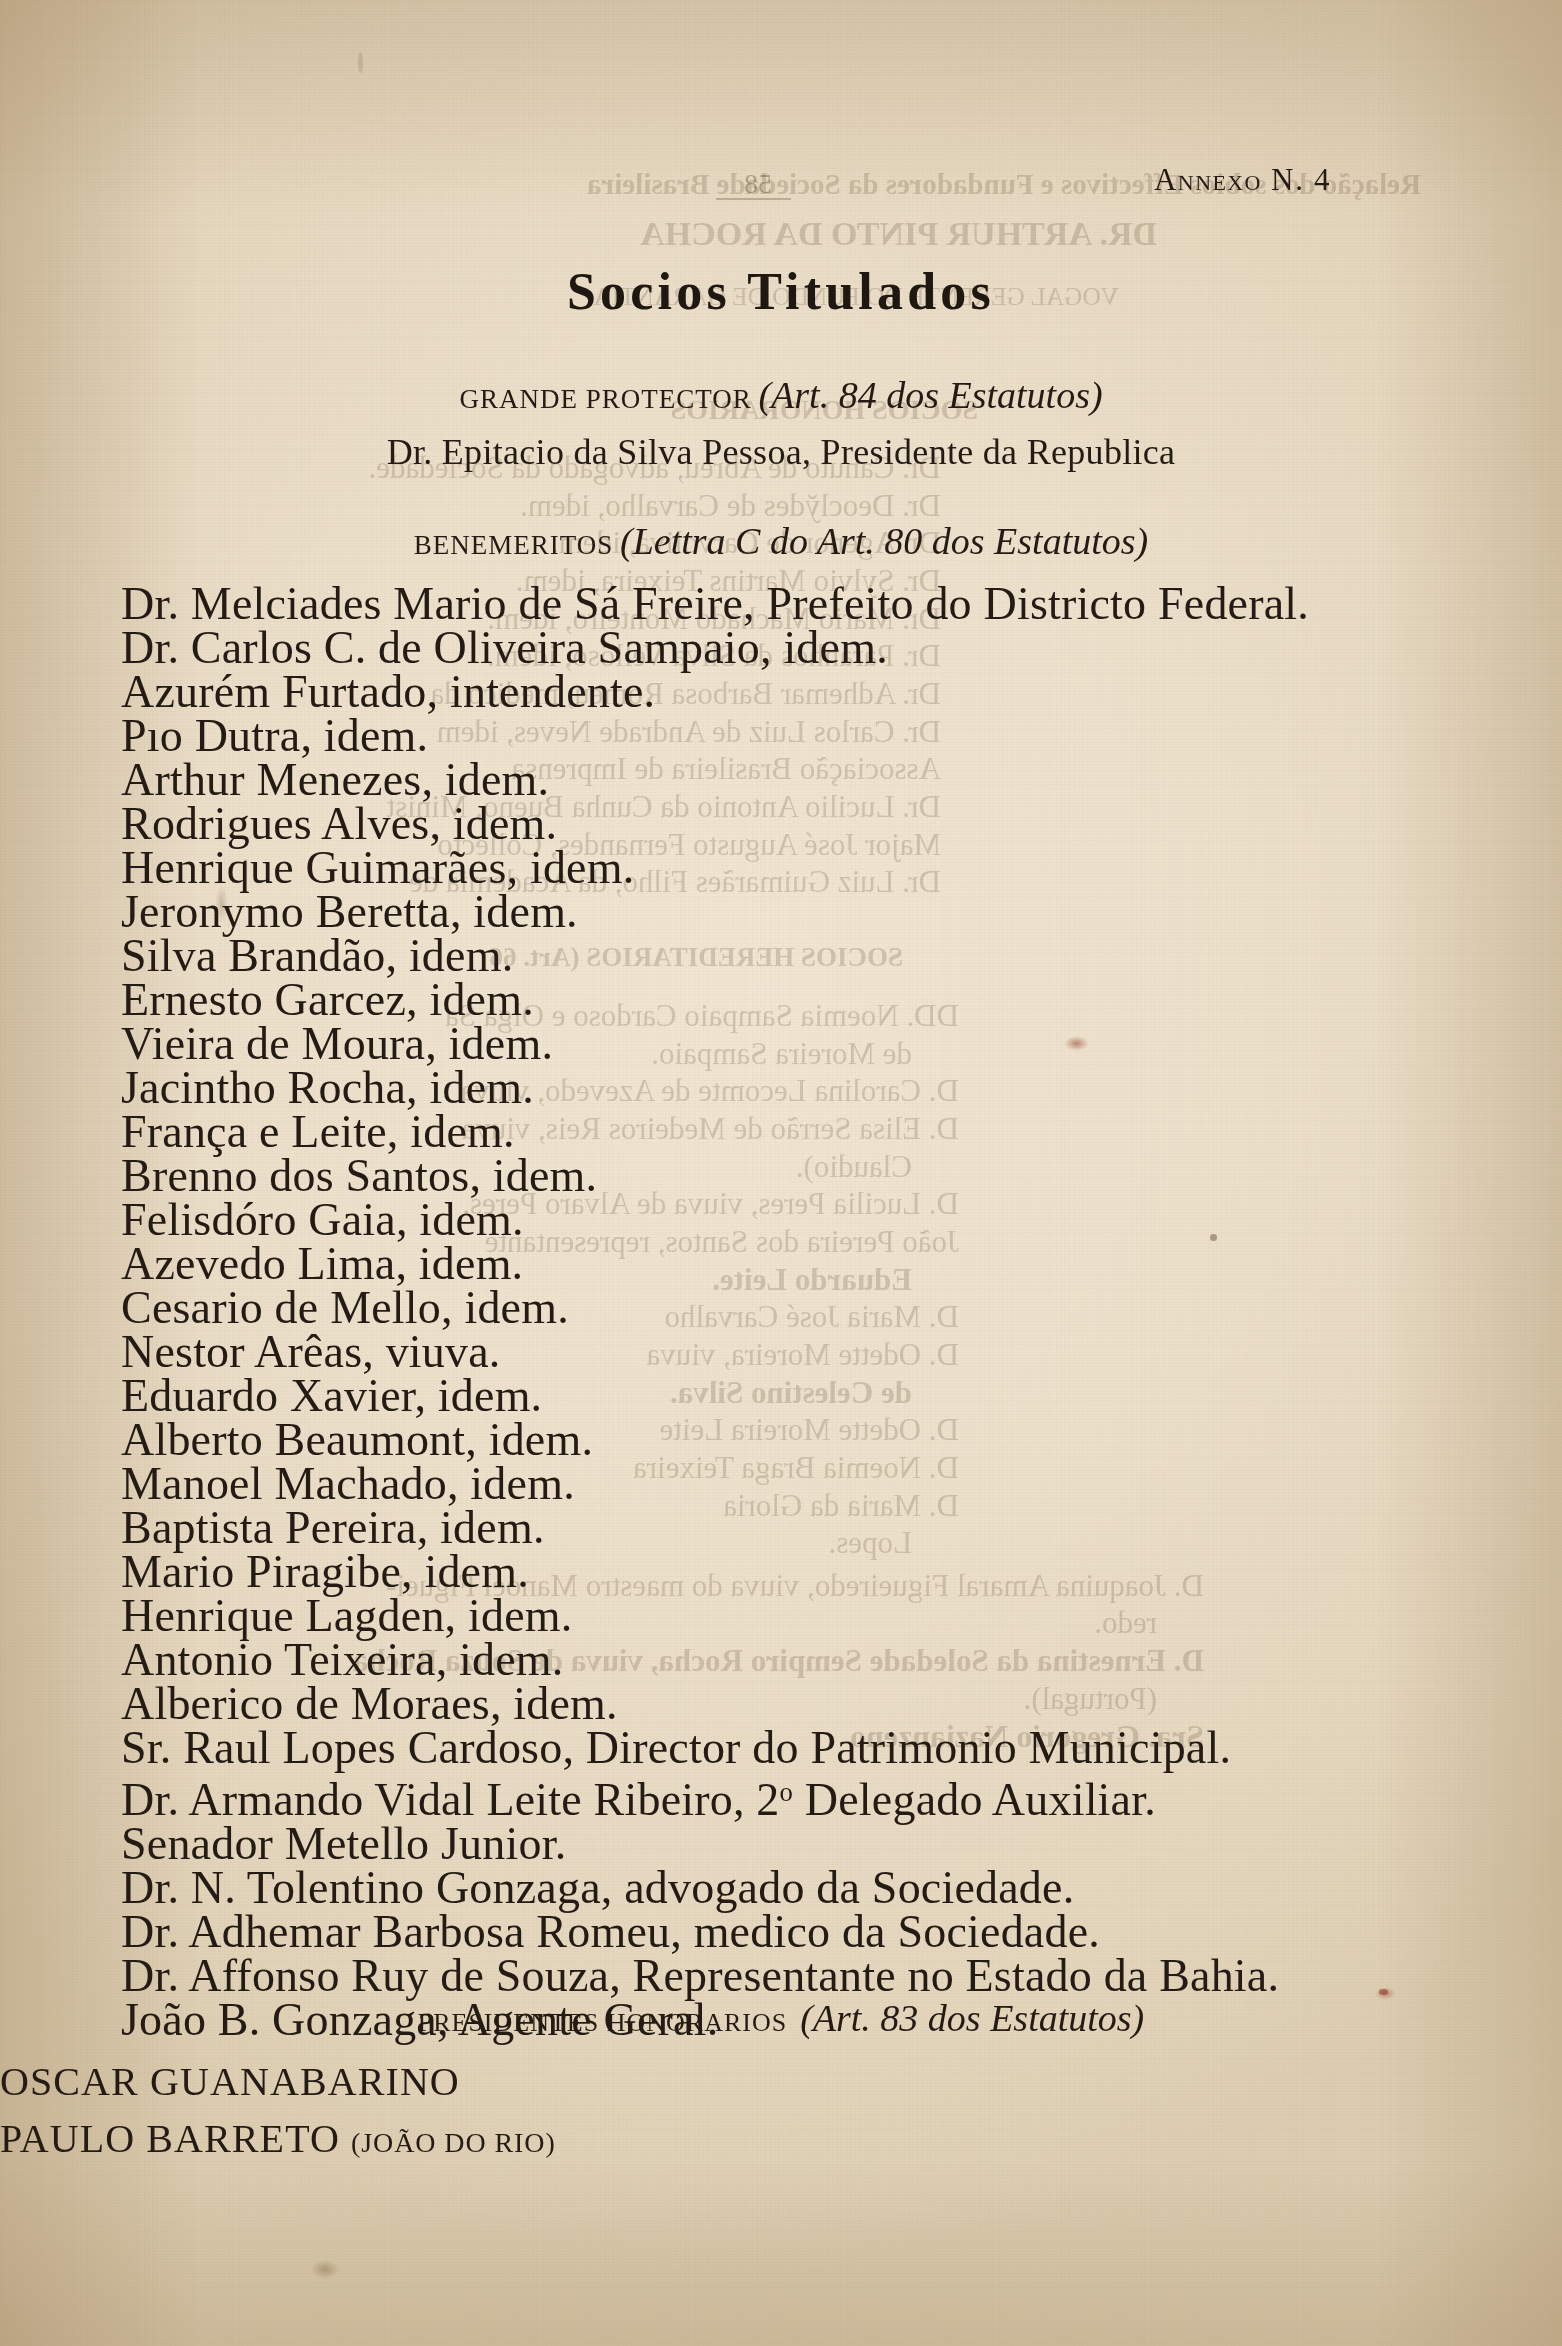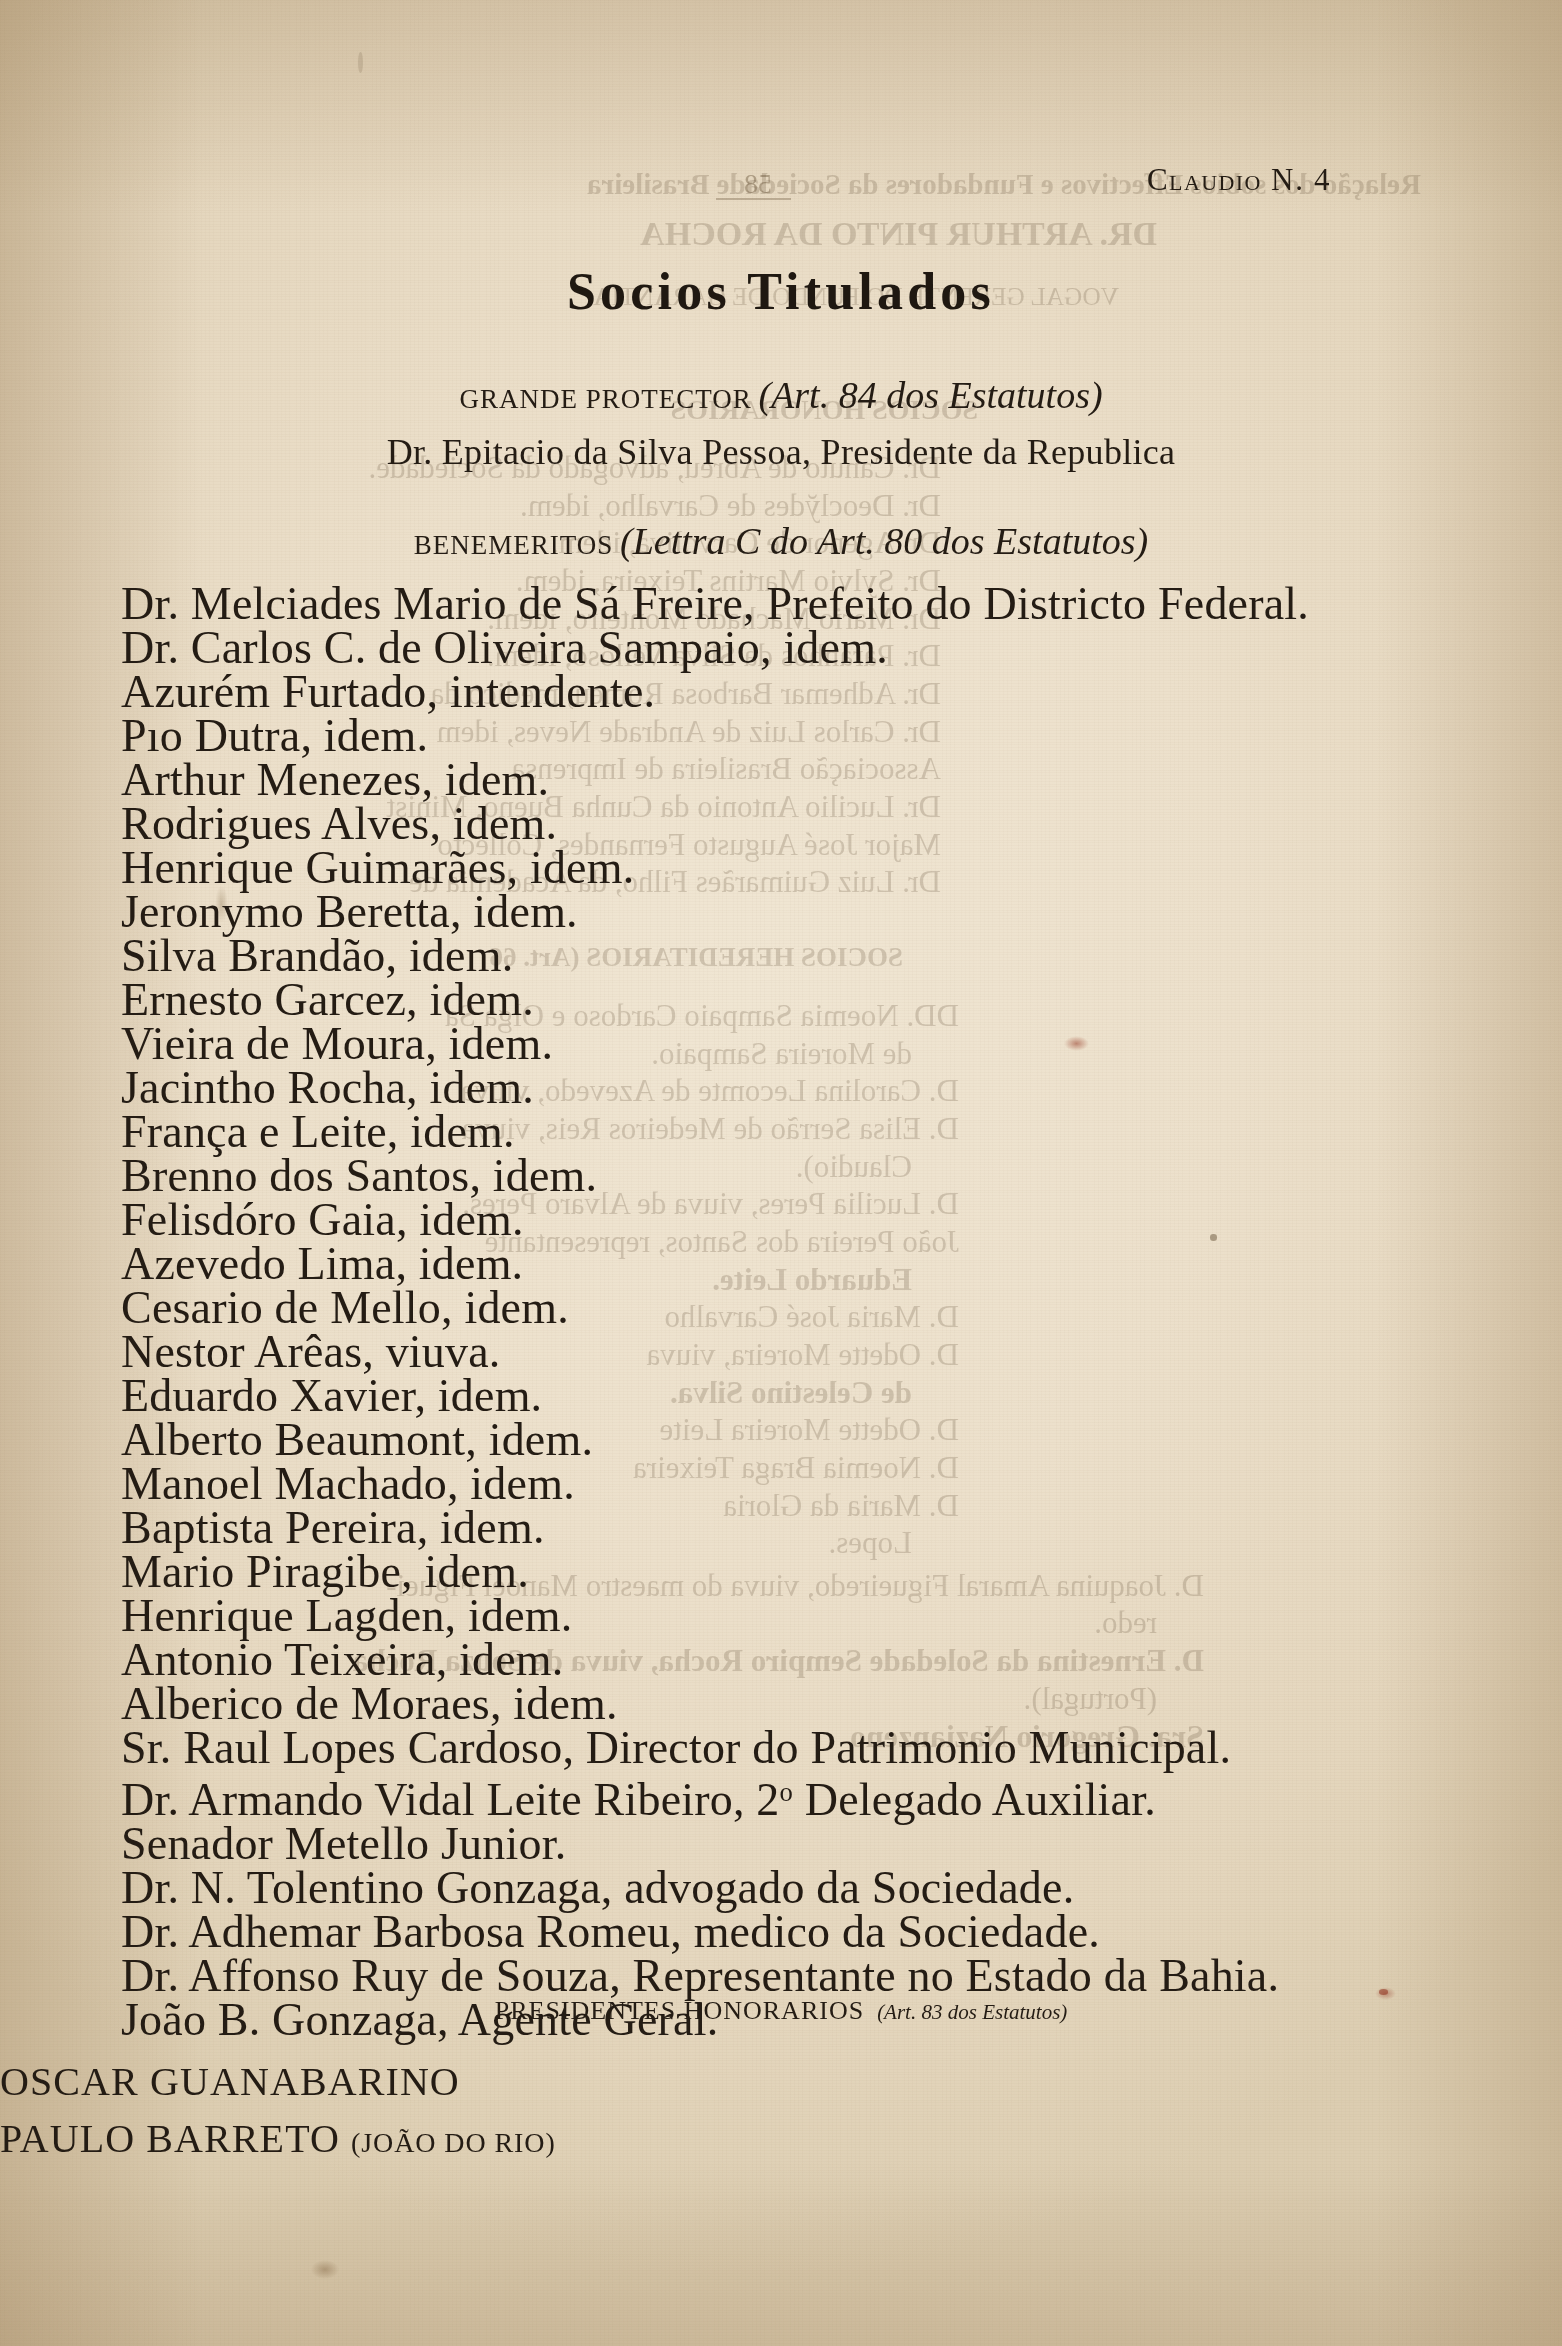--- a/index.html
+++ b/index.html
@@ -75,21 +75,21 @@
 
   .sec-head{
     position:absolute;left:0;width:1562px;text-align:center;
     font-size:27px;color:#241c14;
   }
   .sec-head .sc{font-variant:small-caps;letter-spacing:1px;}
   .sec-head .it{font-style:italic;font-size:38px;}
   .sec-head.h1{top:373px;}
   .sec-head.h2{top:519px;}
   .sec-head.h3{top:1996px;font-size:26px;}
-  .sec-head.h3 .it{font-size:21px;margin-top:16px;}
+  .sec-head.h3 .it{font-size:38px;margin-top:16px;}
 
   .lead{
     position:absolute;left:0;top:431px;width:1562px;text-align:center;
     font-size:36px;color:#241c14;letter-spacing:0.3px;
   }
 
   .list{
     position:absolute;left:121px;top:582px;width:1318px;
     font-size:46px;line-height:44px;color:#241c14;
     letter-spacing:0.2px;
@@ -159,21 +159,21 @@
 <div class="stain s2"></div>
 <div class="stain s3"></div>
 <div class="stain s4"></div>
 <div class="speck" style="left:358px;top:52px;width:4.7px;height:21px;opacity:.35;"></div>
 <div class="speck" style="left:1210px;top:1234px;width:6.6px;height:6.6px;"></div>
 <div class="speck" style="left:1379px;top:1989px;width:8.5px;height:5.6px;background:rgba(150,60,40,.6);"></div>
 
 <div class="content">
 
   <div class="annexo">
-    <span>Claudio</span>
+    <span>Annexo</span>
     <span class="num">N.</span>
     <span class="digit">4</span>
   </div>
 
   <div class="title">Socios Titulados</div>
 
   <div class="sec-head h1">
     <span class="sc">GRANDE PROTECTOR</span>
     <span class="it">(Art. 84 dos Estatutos)</span>
   </div>

